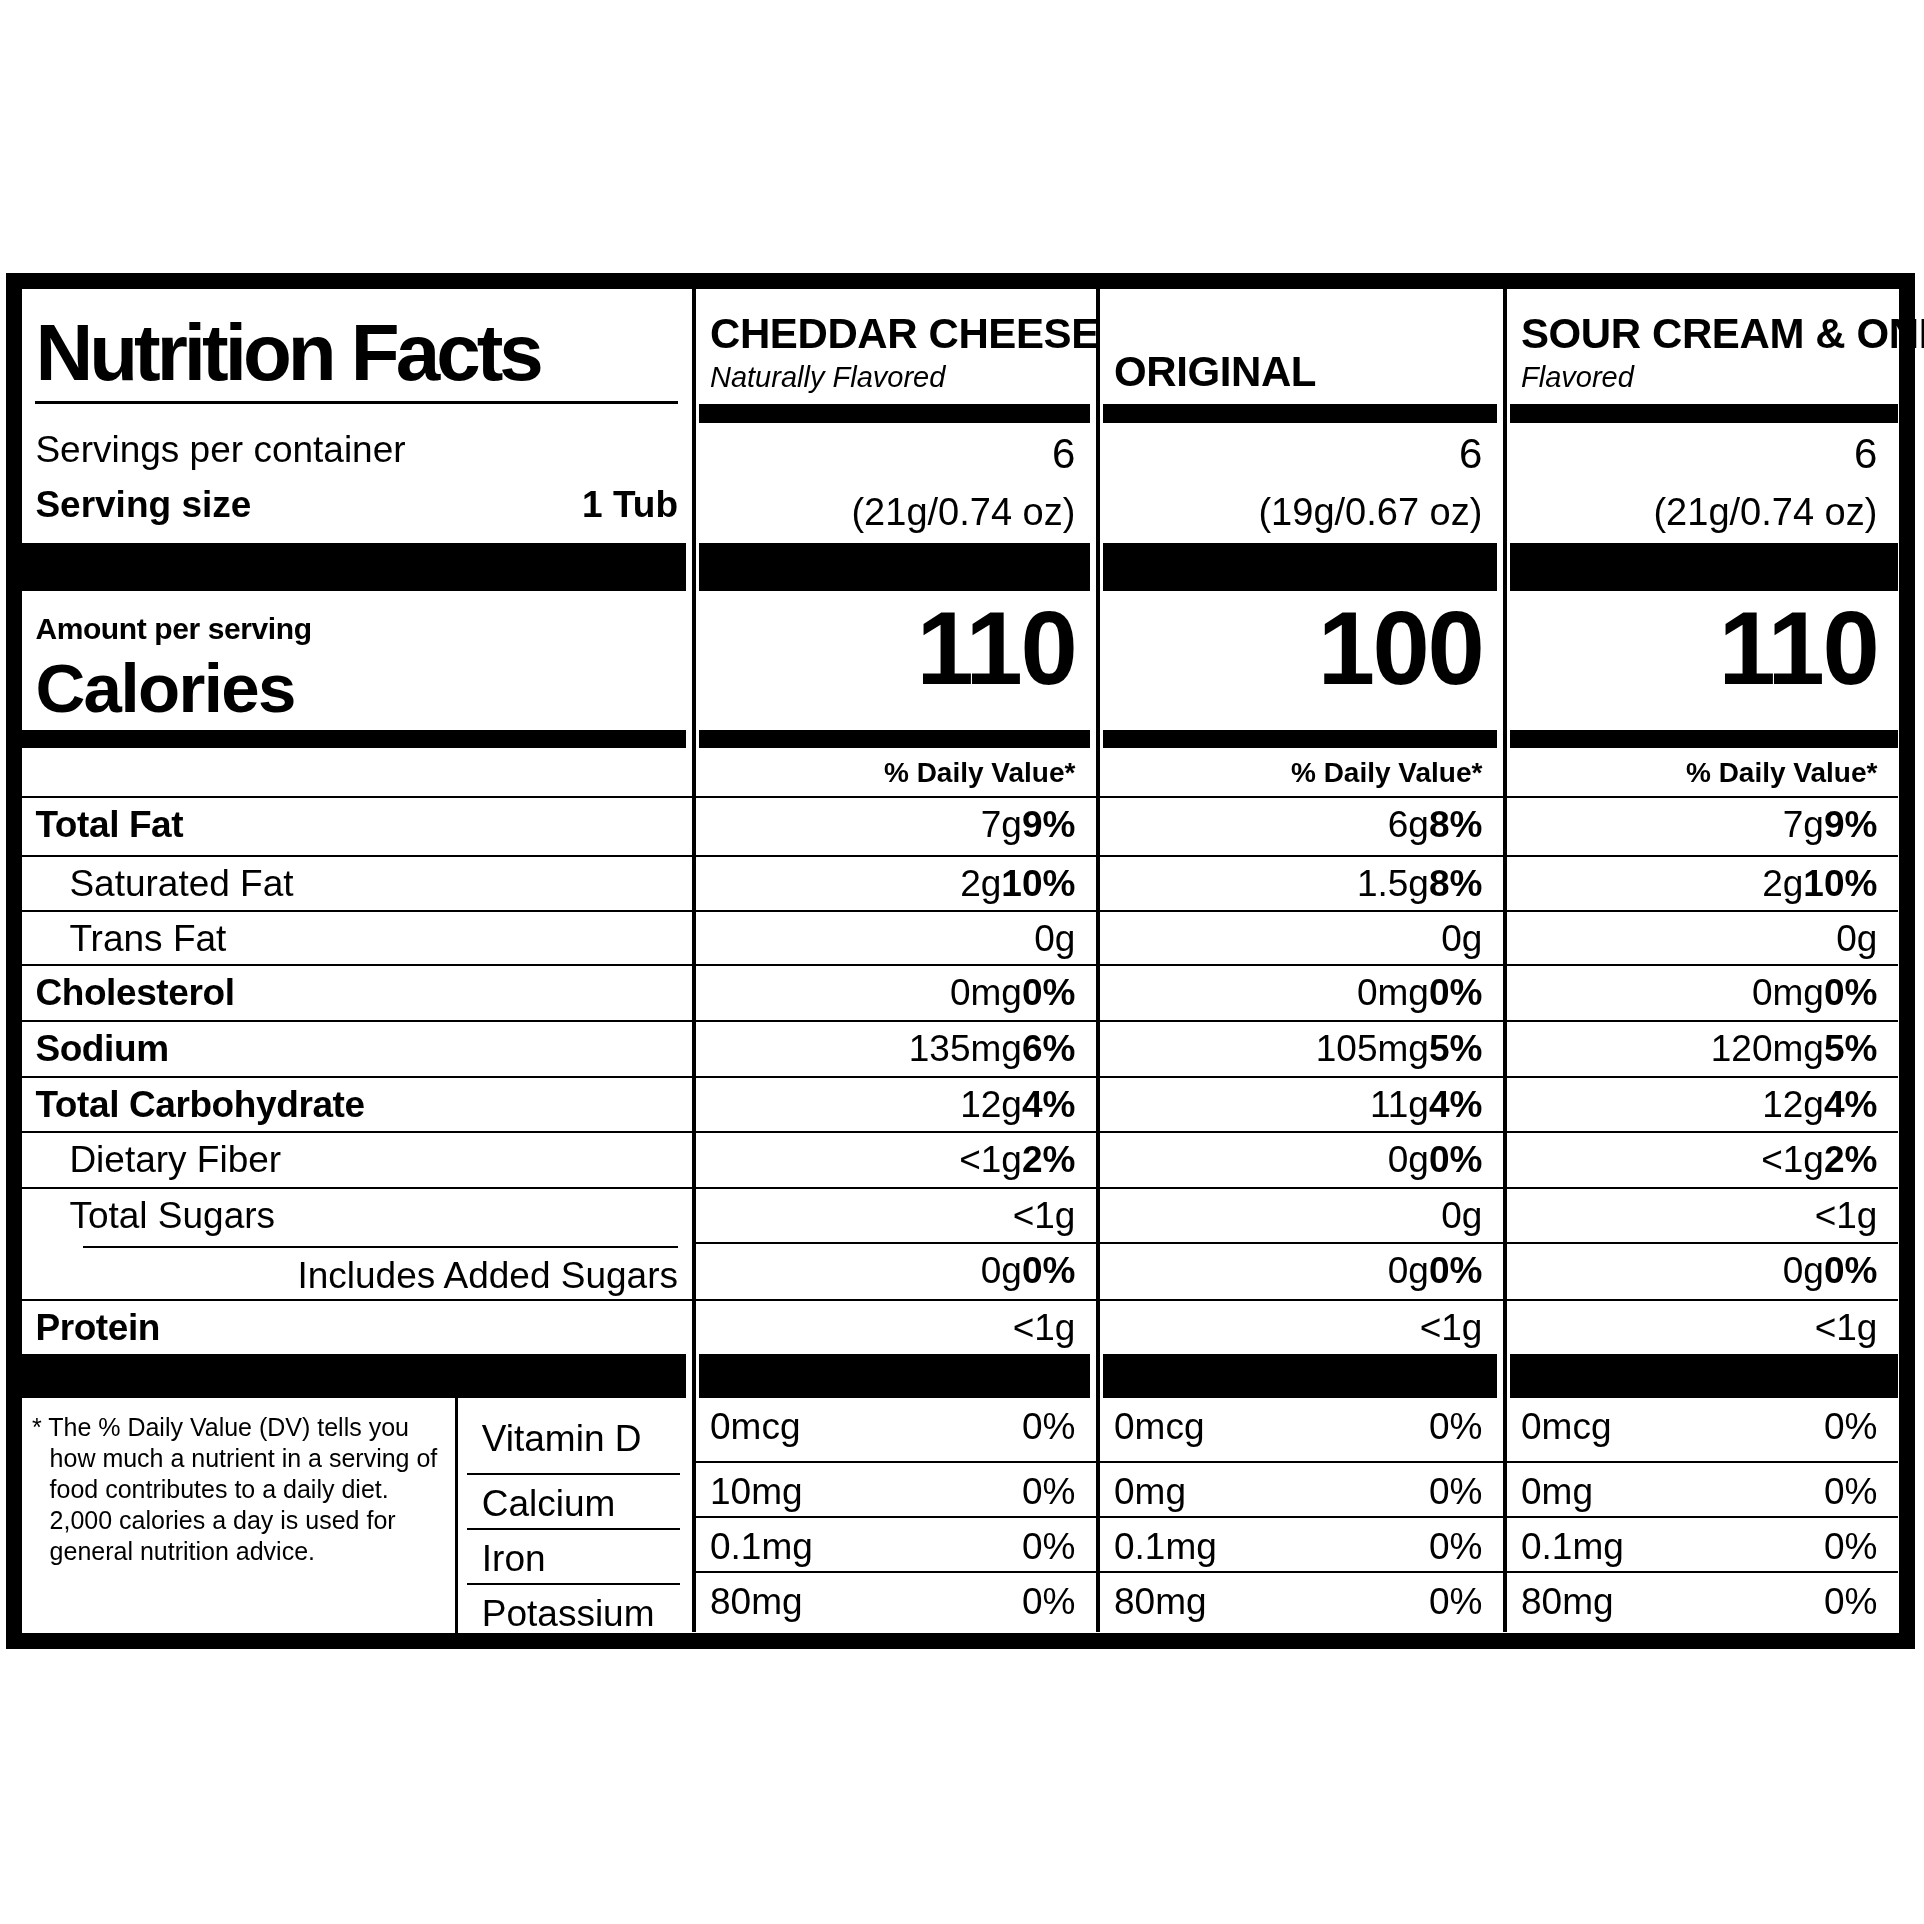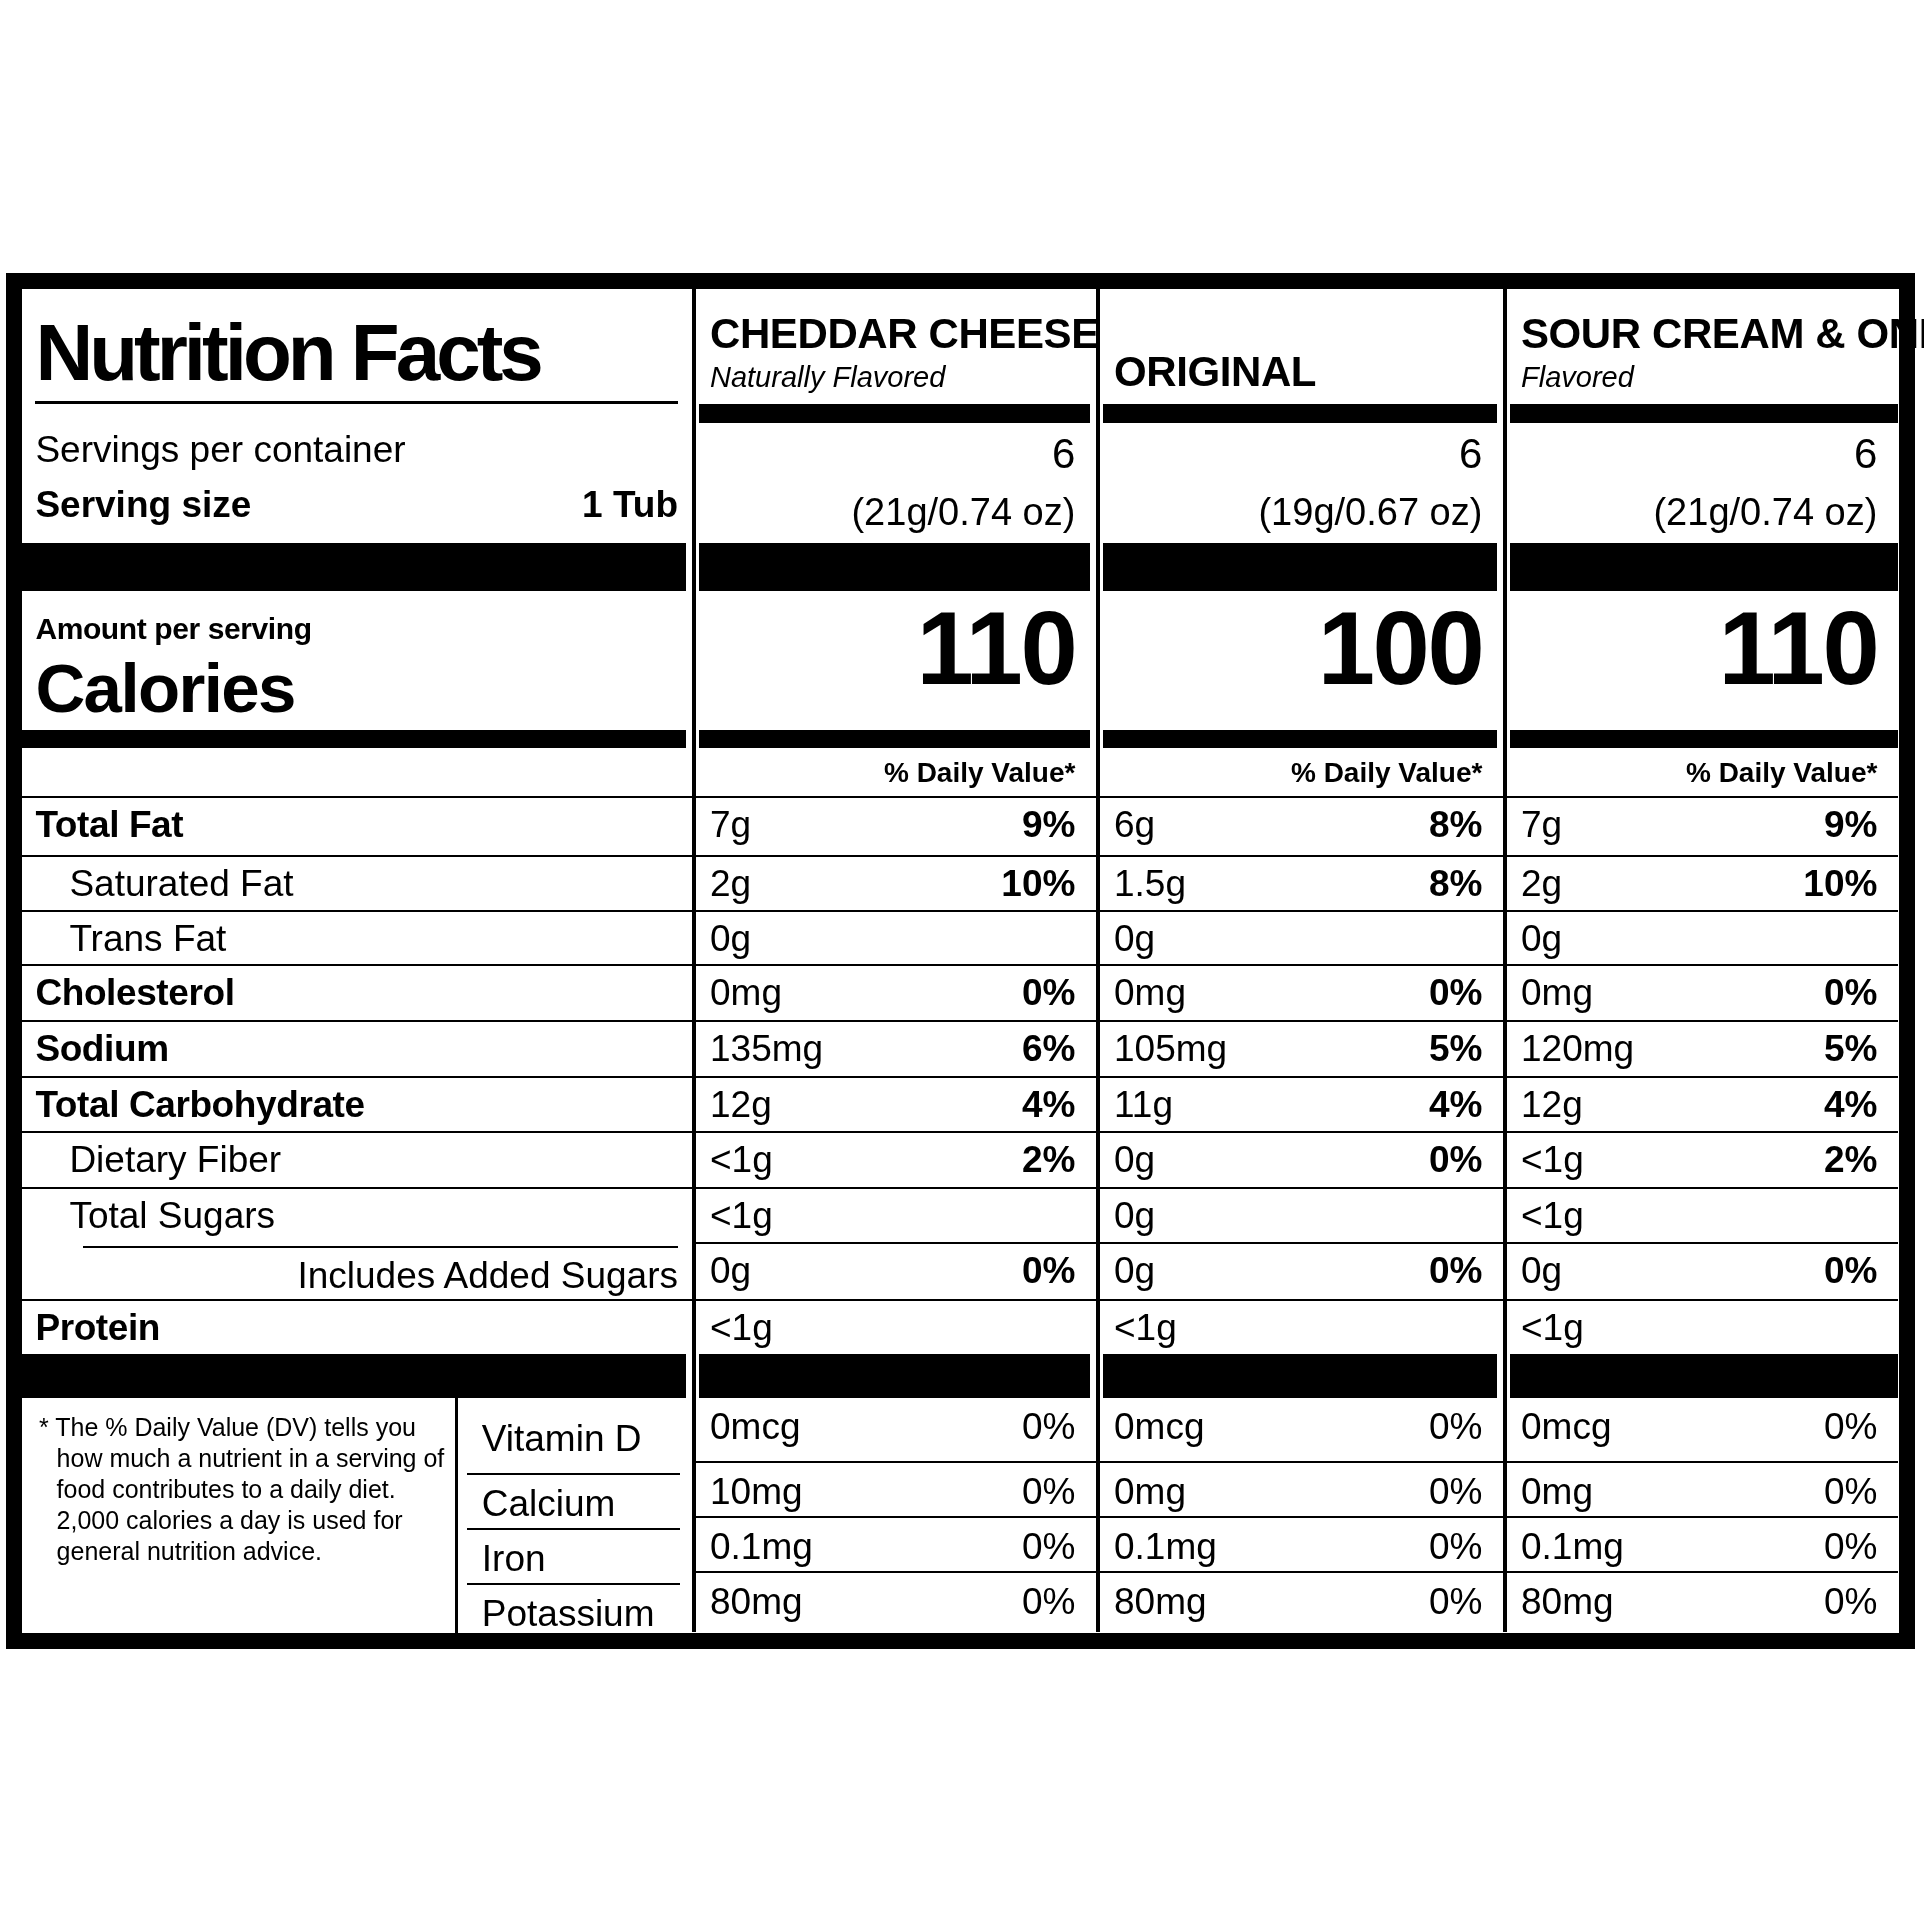--- a/index.html
+++ b/index.html
@@ -54,33 +54,33 @@
 
   
   .dvh{text-align:right;padding:9.6px 21px 0 0;font-size:28px;font-weight:bold;}
 
   
   .nl{padding:4.8px 14.4px 0 13px;font-size:37px;line-height:1.25;white-space:nowrap;}
   .nl.b{font-weight:bold;letter-spacing:-0.4px;}
   .nl.i1{padding-left:47px;}
   .nl.i2{padding-left:0;border-top:none;}
   .i2in{margin-left:61px;border-top:2.4px solid #000;padding:4.8px 0 0 19px;height:100%;box-sizing:border-box;text-align:right;}
-  .nf{display:flex;justify-content:space-between;align-items:flex-start;padding:4.8px 21px 0 17.6px;font-size:37px;line-height:1.25;}
+  .nf{display:flex;justify-content:flex-end;align-items:flex-start;padding:4.8px 21px 0 17.6px;font-size:37px;line-height:1.25;}
   .nf .dv{font-weight:bold;}
 
   
   .vn{padding:12px;}
   .vnin{margin-left:433px;height:100%;box-sizing:border-box;padding:8px 0 0 14.4px;font-size:37px;white-space:nowrap;}
   .vn.l .vnin{border-top:2.4px solid #000;}
   .vf{display:flex;justify-content:space-between;align-items:flex-start;padding:8px 21px 0 17.6px;font-size:37px;}
   .vrule{grid-column:1;grid-row:19/23;width:2.4px;background:#000;justify-self:start;margin-left:433px;}
   .footnote{
     grid-column:1;grid-row:19/23;width:405px;
     padding:14.4px 0 0 11.2px;font-size:25px;line-height:31px;
-    text-indent:-17.6px;margin-left:23px;box-sizing:border-box;
+    text-indent:-17.6px;margin-left:16px;box-sizing:border-box;
   }
 </style>
 </head>
 <body>
 
 <div class="label">
   <div class="grid">
 
     <div class="vdiv" style="left:670px"></div>
     <div class="vdiv" style="left:1074px"></div>

